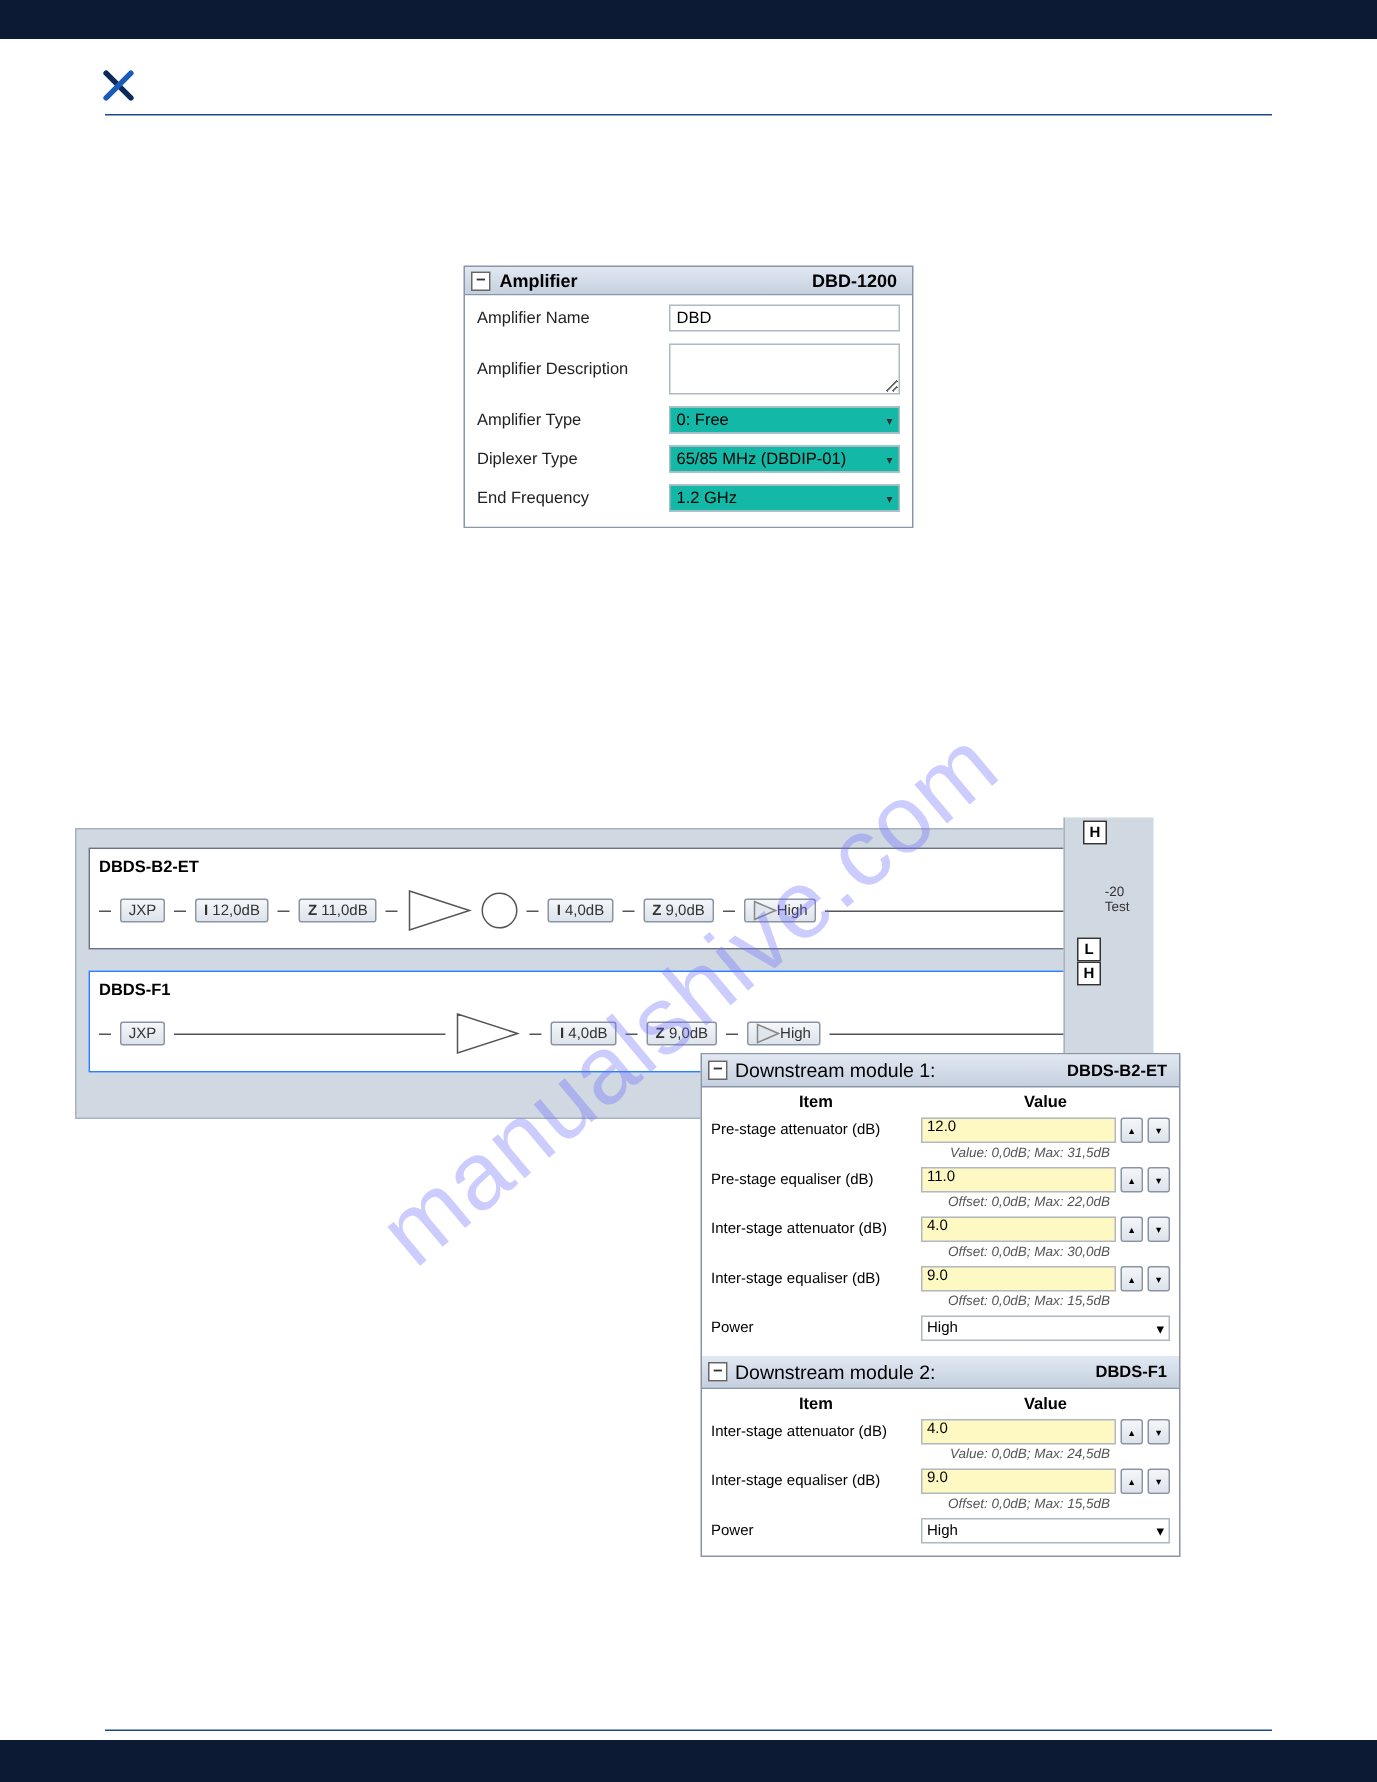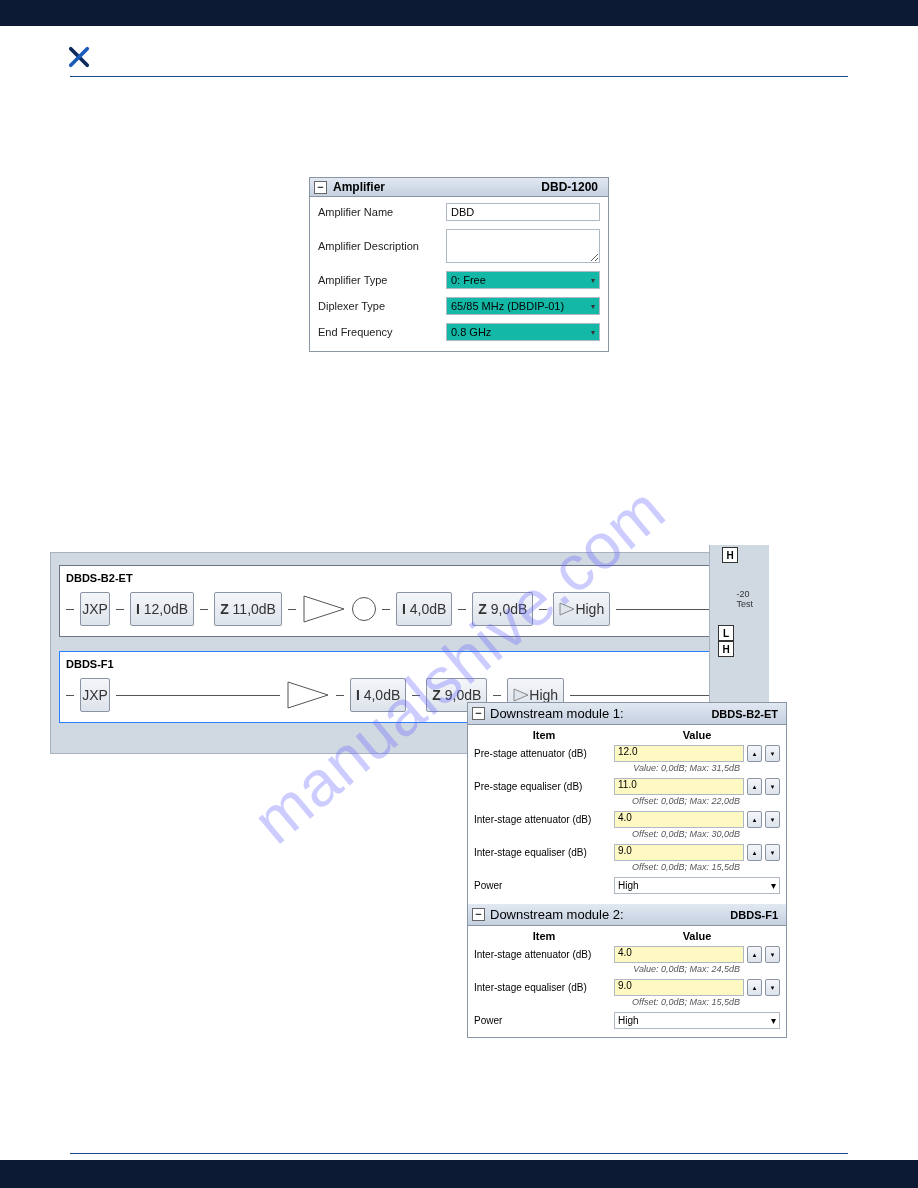--- a/index.html
+++ b/index.html
@@ -23,21 +23,21 @@
   .select-wrap { flex: 1; position: relative; }
   .select-box { width: 100%; height: 18px; border: 1px solid #b0b8c4; padding: 1px 4px; font-size: 11px; background: #14b8a6; display: flex; align-items: center; justify-content: space-between; }
   .select-arrow { font-size: 8px; color: #333; }
 
   .lower-area { margin-top: 200px; position: relative; height: 530px; }
   .diagram { position: absolute; left: -20px; top: 0; width: 700px; border: 1px solid #a8b2c0; background: #d0d8e2; padding: 8px 4px 16px 4px; }
   .module-box { border: 1px solid #6a7486; background: #fff; margin: 4px 4px 14px 4px; padding: 6px 6px 10px 6px; position: relative; }
   .module-box.sel { border: 1px solid #2a7fff; }
   .module-title { font-weight: bold; font-size: 11px; margin-bottom: 8px; }
   .chain { display: flex; align-items: center; gap: 6px; }
-  .block { border: 1px solid #8a94a4; background: linear-gradient(#f4f6f9,#dde3eb); height: 34px; display: flex; align-items: center; justify-content: center; padding: 0 5px; font-size: 14px; color: #333; border-radius: 2px; }
+  .block { border: 1px solid #8a94a4; background: linear-gradient(#f4f6f9,#dde3eb); height: 16px; display: flex; align-items: center; justify-content: center; padding: 0 5px; font-size: 10px; color: #333; border-radius: 2px; }
   .block.small { width: 30px; padding: 0; }
   .wire { flex: 0 0 8px; height: 1px; background: #555; }
   .wire.long { flex: 1; }
   .tri-amp { width: 44px; height: 30px; position: relative; }
   .tri-amp svg { width: 100%; height: 100%; }
   .circ { width: 24px; height: 24px; border: 1px solid #555; border-radius: 50%; background: #fff; }
   .side-col { position: absolute; right: -20px; top: -8px; width: 60px; height: 210px; background: #d0d8e2; border-left: 1px solid #a8b2c0; }
   .hl-box { width: 16px; height: 16px; border: 1px solid #333; background: #fff; display: flex; align-items: center; justify-content: center; font-size: 10px; font-weight: bold; position: absolute; }
   .side-text { position: absolute; right: 16px; top: 44px; font-size: 9px; color: #333; }
 
@@ -110,21 +110,21 @@
               <div class="select-box">
                 <span>65/85 MHz (DBDIP-01)</span>
                 <span class="select-arrow">▾</span>
               </div>
             </div>
       </div>
       <div class="field-row" style="margin-bottom:2px;">
         <span class="field-label">End Frequency</span>
         <div class="select-wrap">
               <div class="select-box">
-                <span>0.8 GHz</span>
+                <span>1.2 GHz</span>
                 <span class="select-arrow">▾</span>
               </div>
             </div>
       </div>
     </div>
   </div>
 
   <div class="lower-area">
 
     <div class="diagram">

